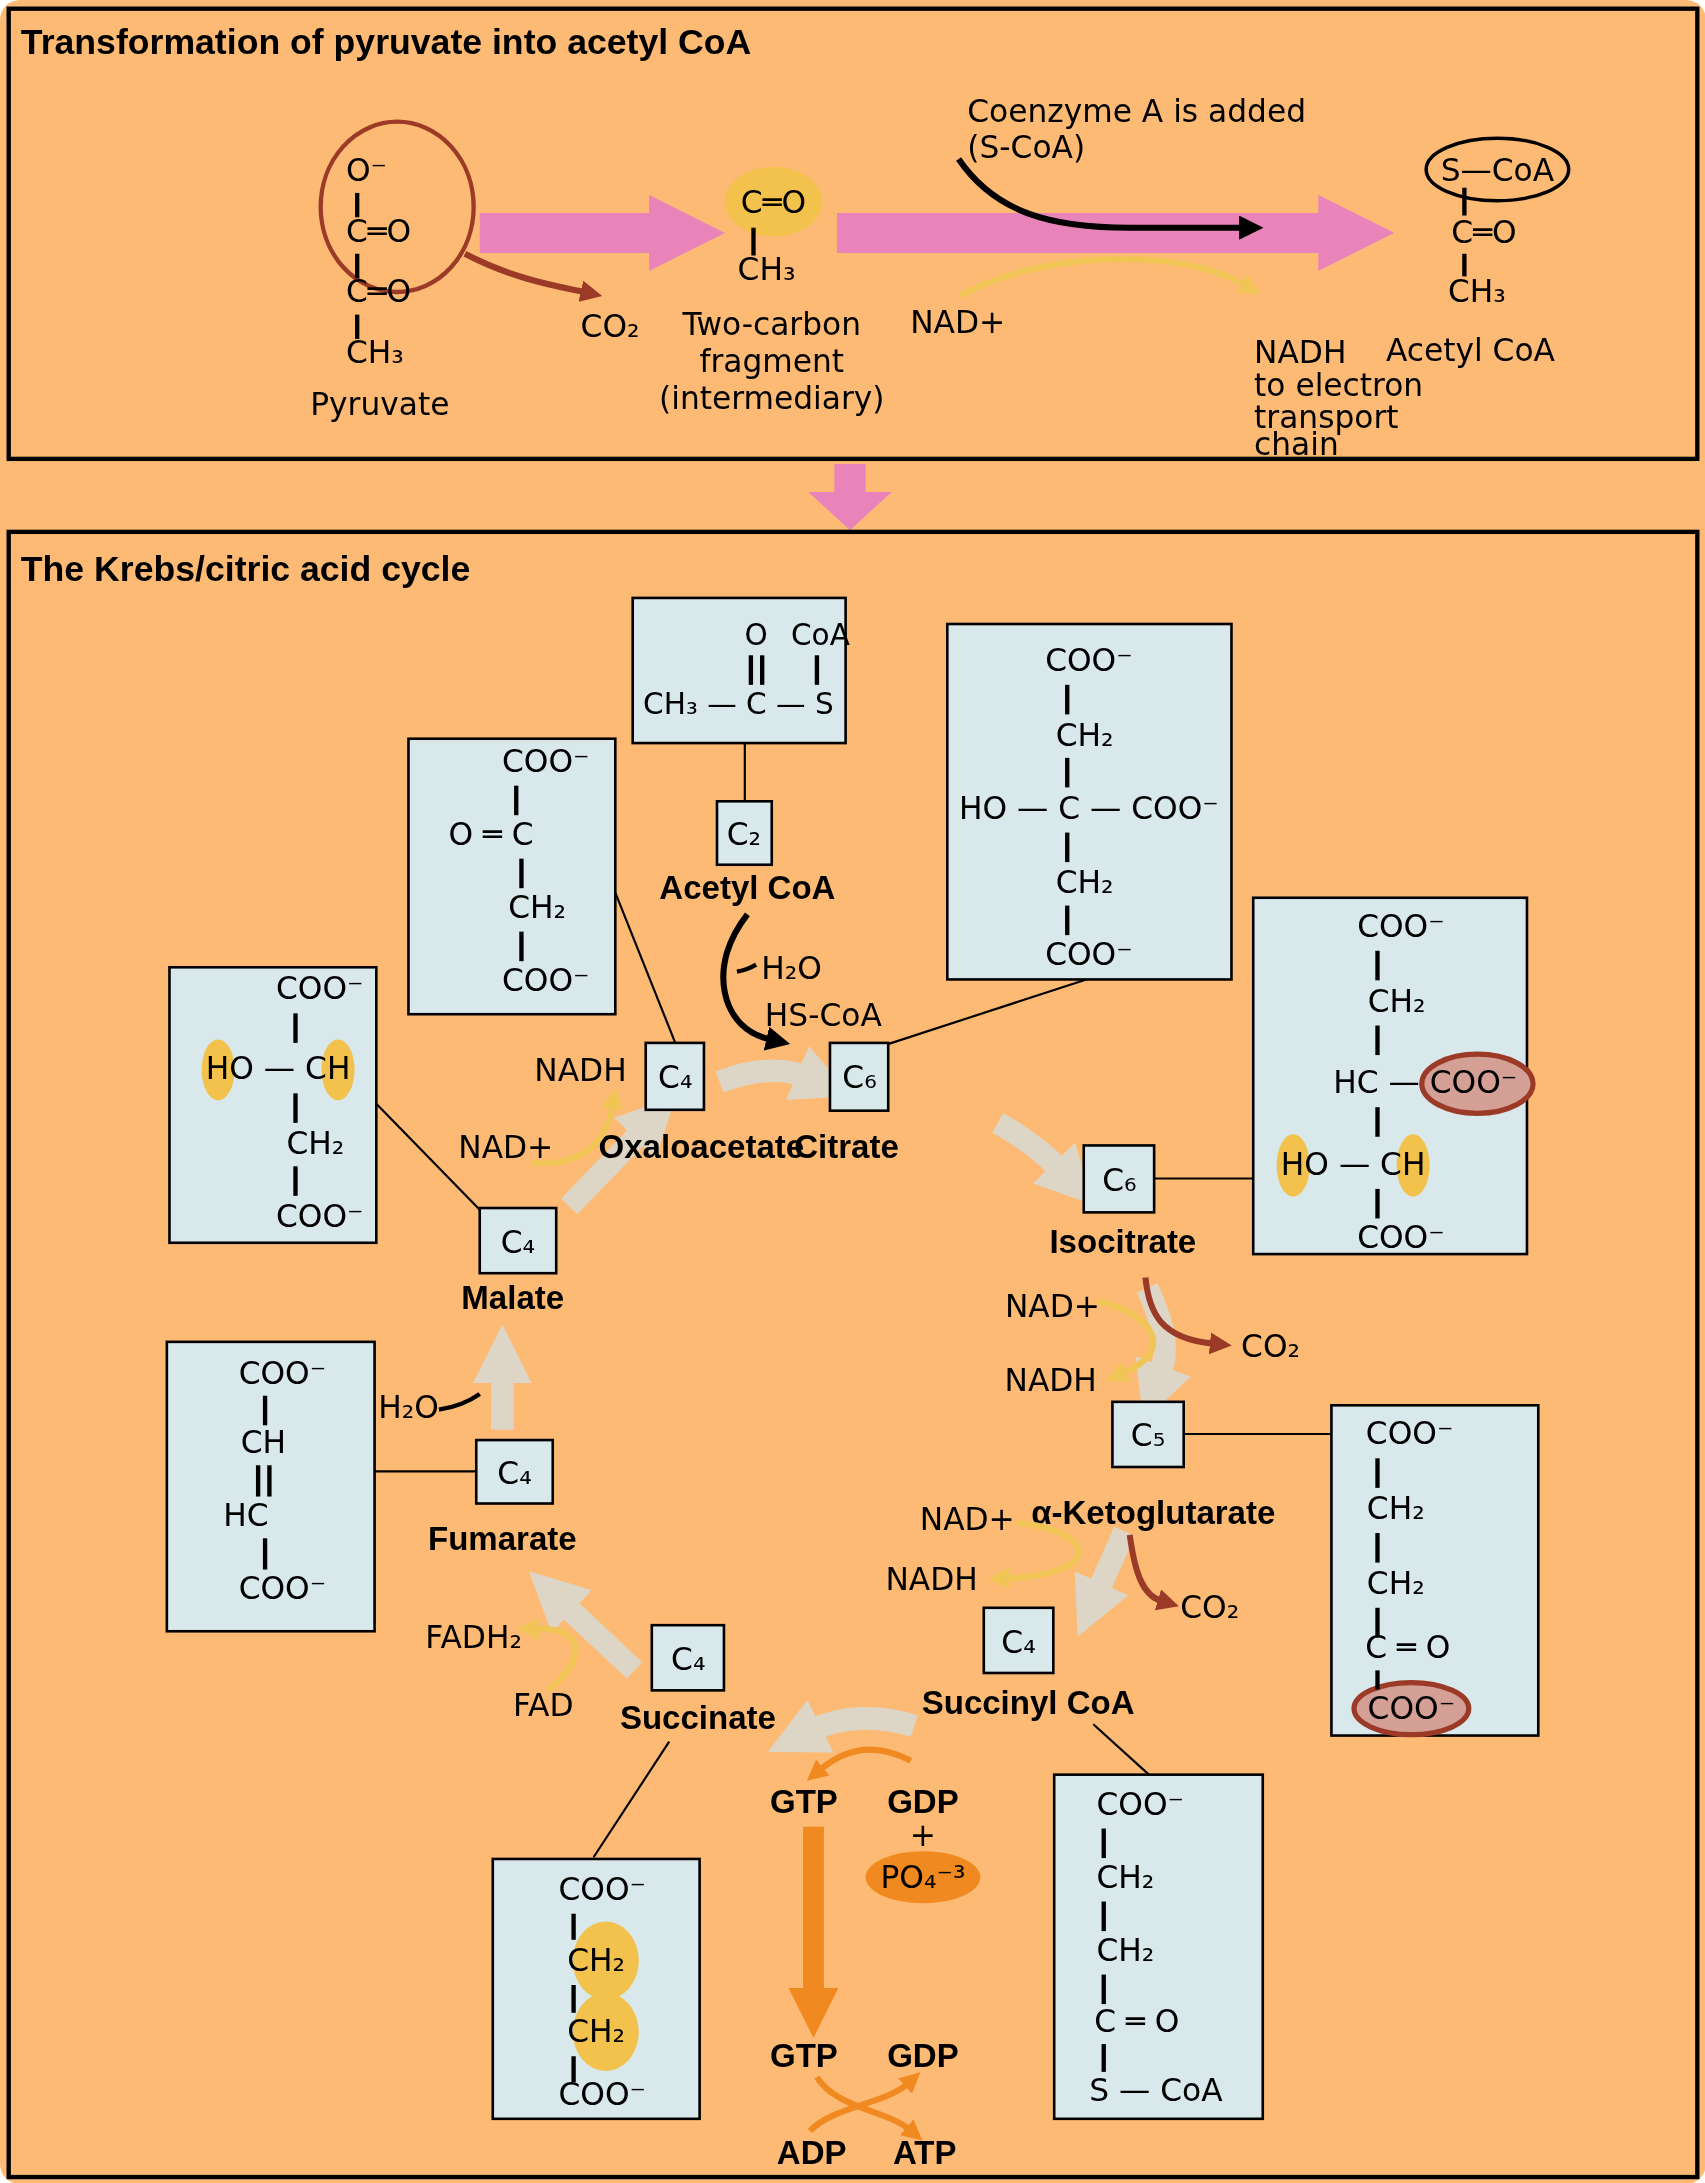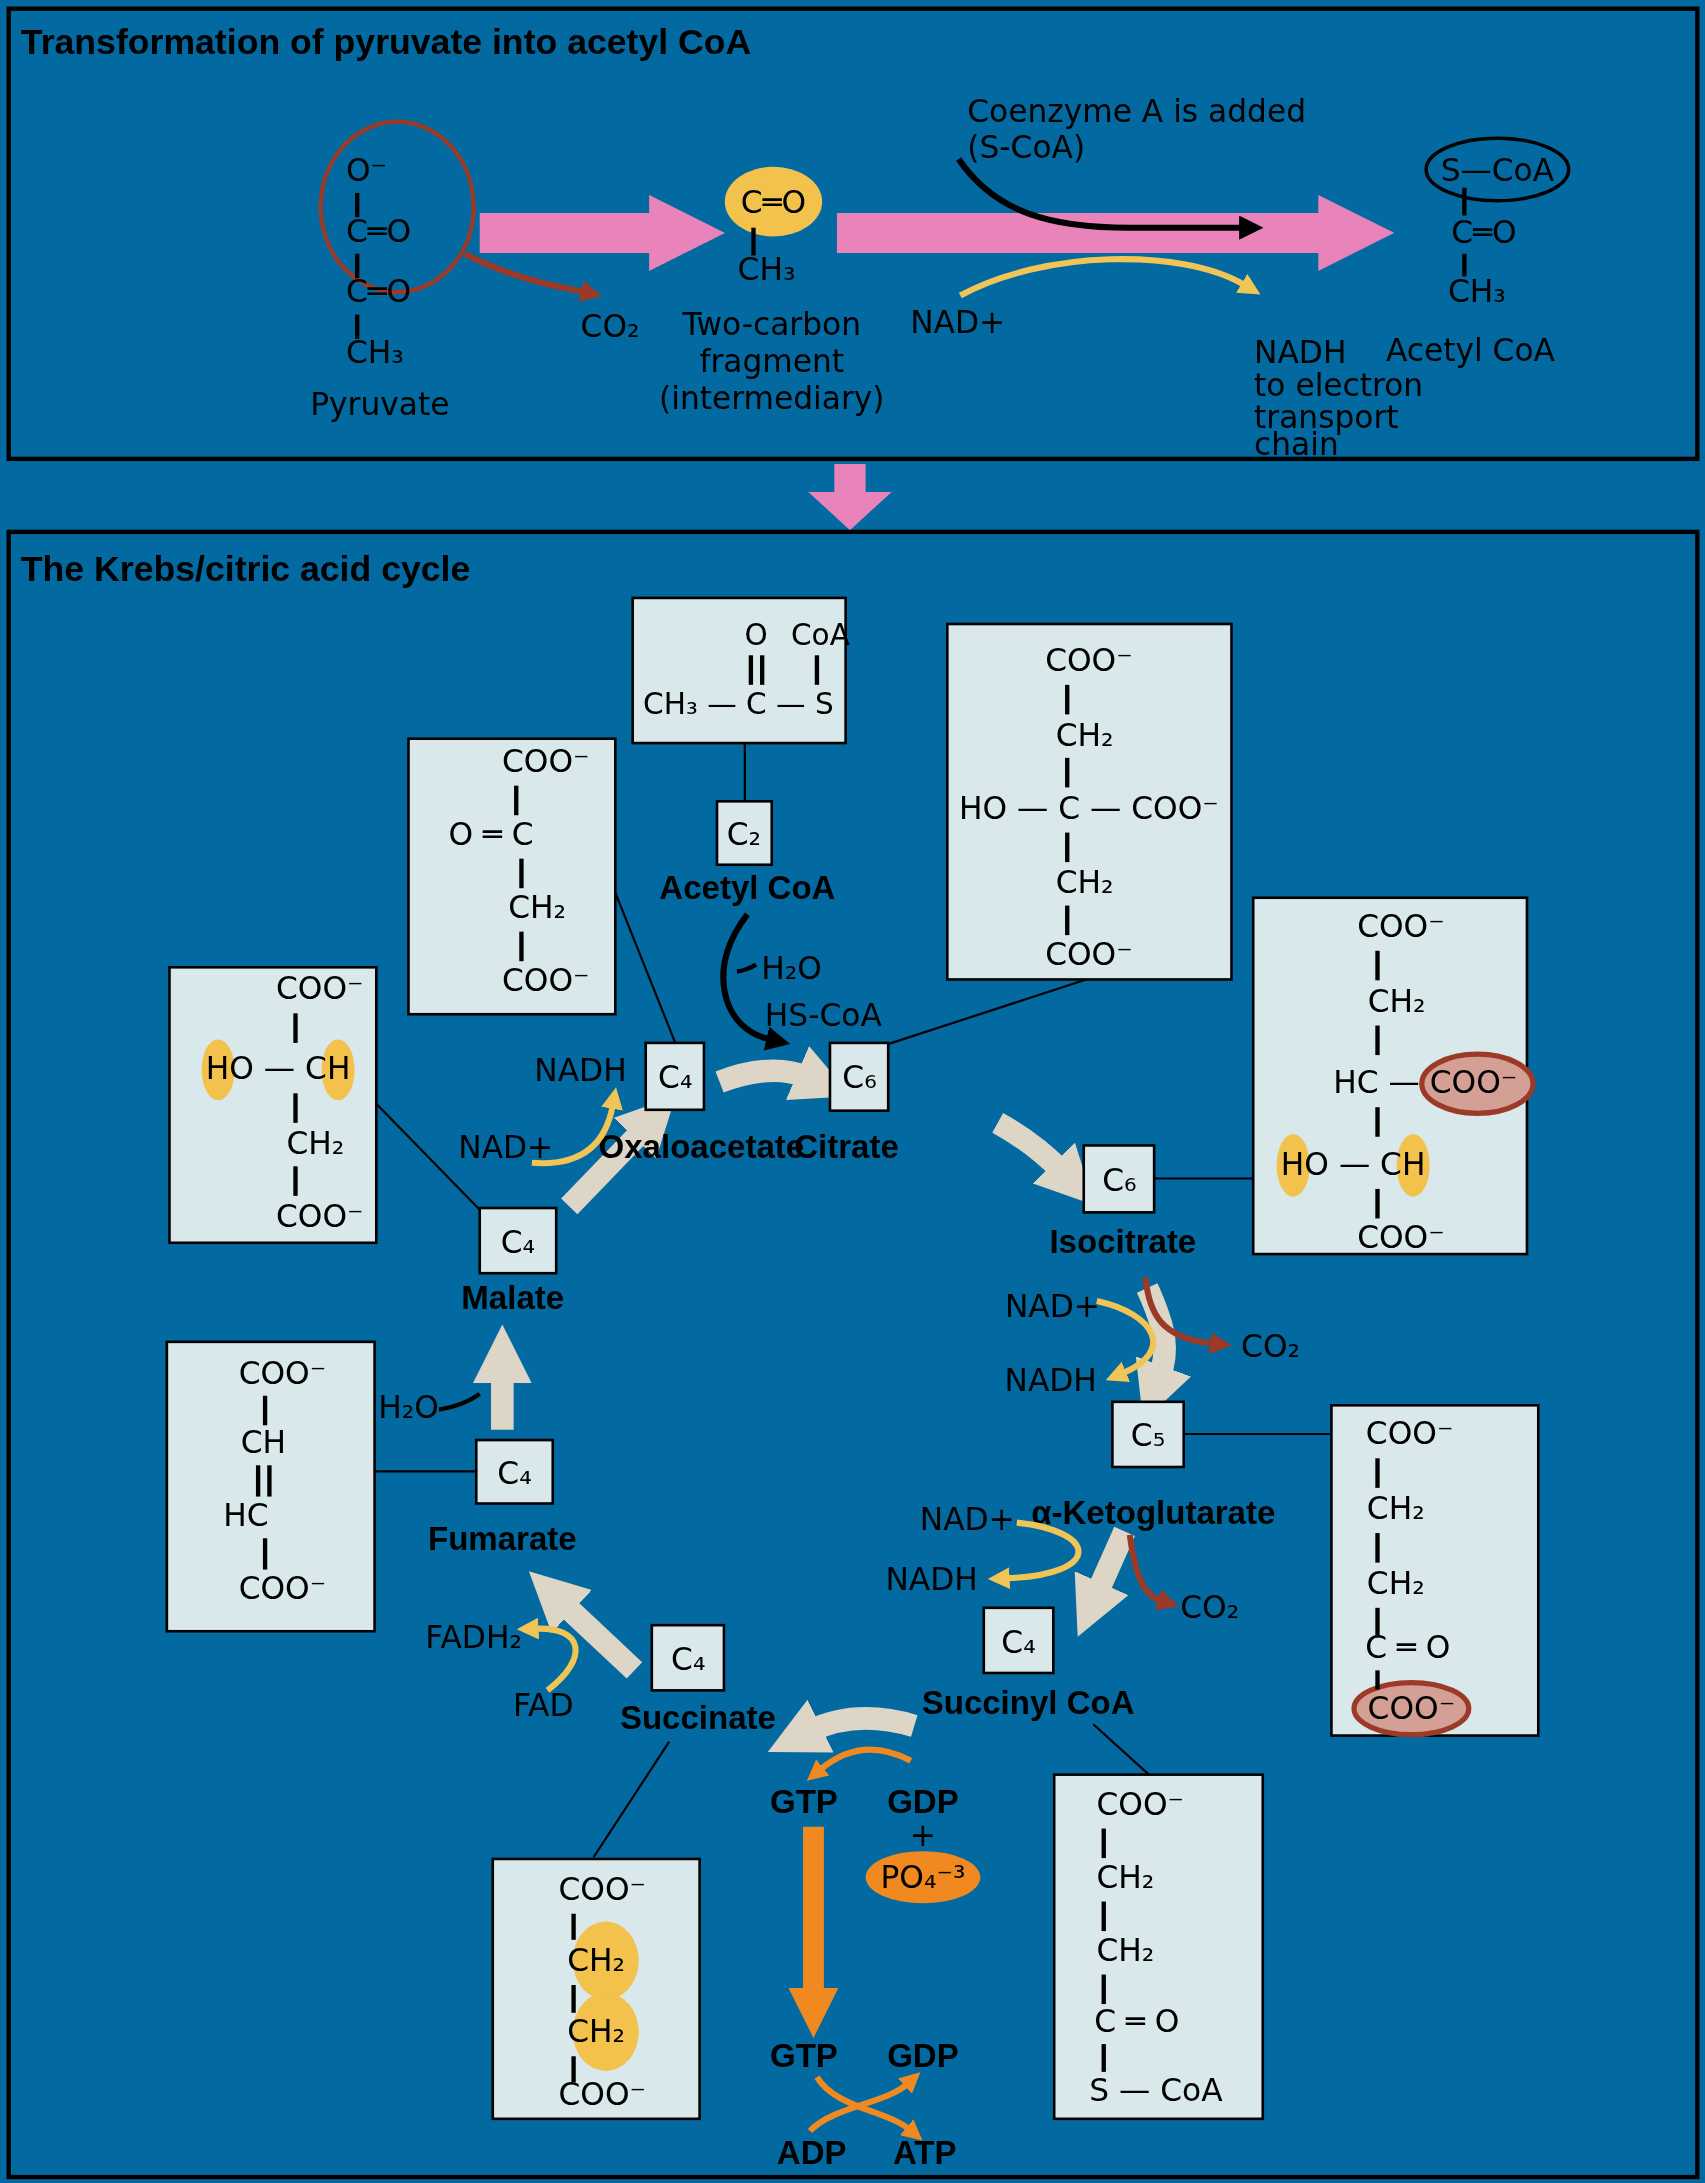--- a/index.html
+++ b/index.html
@@ -1,16 +1,16 @@
 <!DOCTYPE html>
 <html style="font-size:14px"><head>
 <meta charset="utf-8">
 <style>
   html,body{margin:0;padding:0;background:#fff;}
-  .stage{position:relative;width:1706px;height:2184px;background:#0369a1;font-family:"DejaVu Sans","Liberation Sans",sans-serif;}
+  .stage{position:relative;width:1706px;height:2184px;background:#fdba74;font-family:"DejaVu Sans","Liberation Sans",sans-serif;border-radius:20px;}
   svg{display:block;}
   .chem{font:36px "DejaVu Sans","Liberation Sans",sans-serif;fill:#000;}
   .chem34{font:34px "DejaVu Sans","Liberation Sans",sans-serif;fill:#000;}
   .lbl{font:bold 38px "Liberation Sans","DejaVu Sans",sans-serif;fill:#000;}
   .ttl{font:bold 41px "Liberation Sans","DejaVu Sans",sans-serif;fill:#000;}
   .mid{text-anchor:middle;}
   .bond{stroke:#000;stroke-width:5;}
   .conn{stroke:#000;stroke-width:2.5;fill:none;}
   .sbox{fill:#d9e8ea;stroke:#000;stroke-width:3;}
   .panel{fill:none;stroke:#000;stroke-width:5;}

